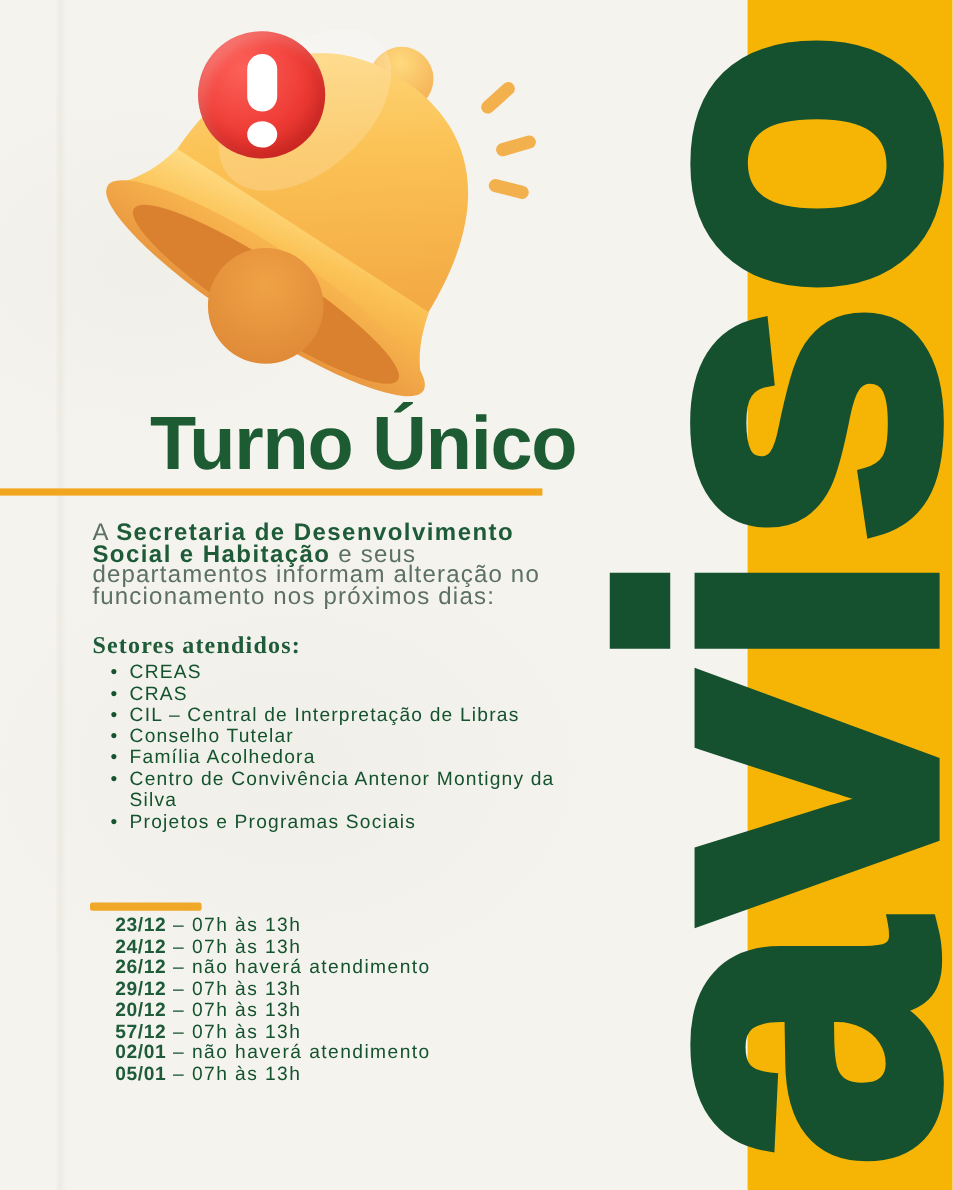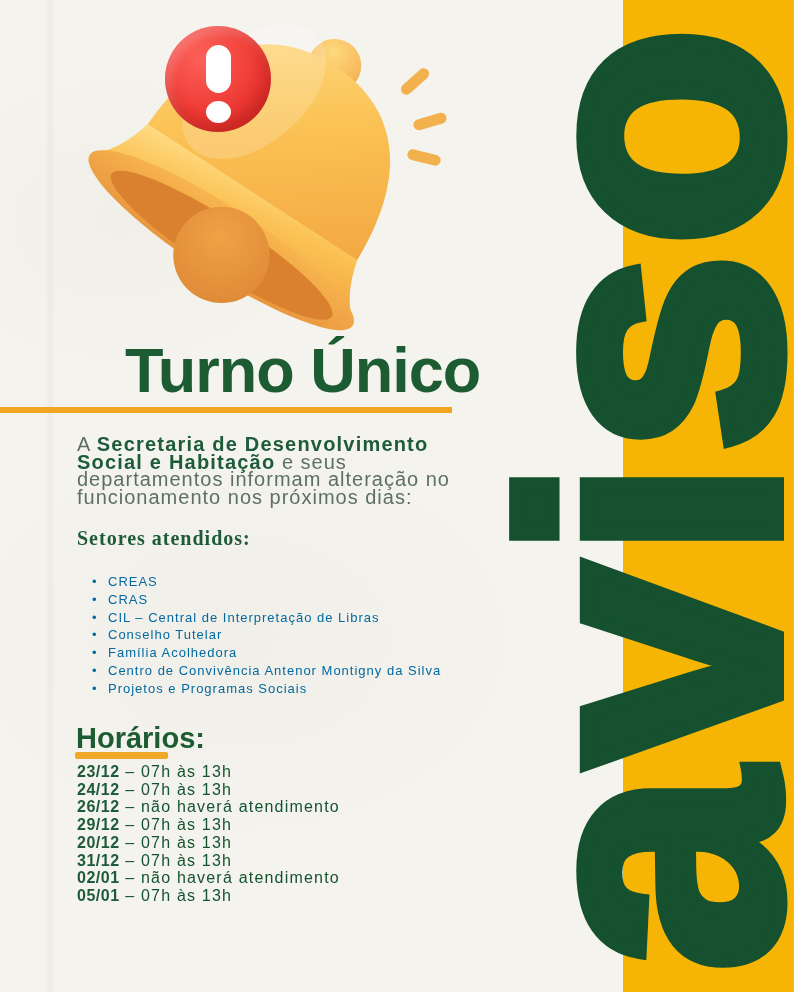--- a/index.html
+++ b/index.html
@@ -43,32 +43,32 @@
   .title { position:absolute; left:77px; top:336px; z-index:5; font-size:63px; line-height:68px;
     font-weight:bold; letter-spacing:-1px; color:#1d5c33; white-space:nowrap;margin-left:48px; }
   .divider { position:absolute; left:0; top:407px; width:452px; height:6px; background:#f2a51e; z-index:5; }
 
   .intro { position:absolute; left:77px; top:436px; width:410px; z-index:5;
     font-size:20px; line-height:17.6px; letter-spacing:1px; color:#5c7063; }
   .intro b { color:#1e5b38; letter-spacing:1.2px; }
 
   .sectors-heading { position:absolute; left:77px; top:527px; z-index:5;
     font-size:20px; font-weight:bold; letter-spacing:1px; color:#1e5b38;font-family:Liberation Serif, serif; }
-  .sectors { position:absolute; left:77px; top:573px; width:400px; z-index:5; list-style:none;
-    font-size:13px; line-height:17.8px; letter-spacing:1px; color:#0369a1; }
+  .sectors { position:absolute; left:77px; top:552px; width:400px; z-index:5; list-style:none;
+    font-size:16px; line-height:17.8px; letter-spacing:1px; color:#14532d; }
   .sectors li { position:relative; padding-left:31px; }
   .sectors li::before { content:"\2022"; position:absolute; left:15px; }
 
   .horarios-heading { position:absolute; left:76px; top:722px; z-index:5;
     font-size:29px; font-weight:bold; letter-spacing:0; color:#1d5c33; }
   .h-underline { position:absolute; left:75px; top:752px; width:93px; height:7px;
     background:#f0a828; border-radius:2px; z-index:5; }
 
   .schedule { position:absolute; left:77px; top:763px; z-index:5; font-size:16px; line-height:17.7px; }
-  .sched-date { font-weight:bold; color:#1e5b38; letter-spacing:0.5px; }
+  .sched-date { font-weight:bold; color:#1e5b38; letter-spacing:0.5px;margin-left:19px; }
   .sched-info { color:#14532d; letter-spacing:1.2px; }
 </style>
 </head>
 <body>
 
 <div class="page">
 
   <div class="stripe"></div>
   <div class="aviso-banner">aviso</div>
 
@@ -124,26 +124,25 @@
   <ul class="sectors">
       <li>CREAS</li>
       <li>CRAS</li>
       <li>CIL – Central de Interpretação de Libras</li>
       <li>Conselho Tutelar</li>
       <li>Família Acolhedora</li>
       <li>Centro de Convivência Antenor Montigny da Silva</li>
       <li>Projetos e Programas Sociais</li>
     </ul>
 
-  <div class="horarios-heading">Horários:</div>
   <div class="h-underline"></div>
   <div class="schedule">
       <div class="sched-row"><span class="sched-date">23/12</span><span class="sched-info"> – 07h às 13h</span></div>
       <div class="sched-row"><span class="sched-date">24/12</span><span class="sched-info"> – 07h às 13h</span></div>
       <div class="sched-row"><span class="sched-date">26/12</span><span class="sched-info"> – não haverá atendimento</span></div>
       <div class="sched-row"><span class="sched-date">29/12</span><span class="sched-info"> – 07h às 13h</span></div>
       <div class="sched-row"><span class="sched-date">20/12</span><span class="sched-info"> – 07h às 13h</span></div>
-      <div class="sched-row"><span class="sched-date">31/12</span><span class="sched-info"> – 07h às 13h</span></div>
+      <div class="sched-row"><span class="sched-date">57/12</span><span class="sched-info"> – 07h às 13h</span></div>
       <div class="sched-row"><span class="sched-date">02/01</span><span class="sched-info"> – não haverá atendimento</span></div>
       <div class="sched-row"><span class="sched-date">05/01</span><span class="sched-info"> – 07h às 13h</span></div>
     </div>
 
 </div>
 
 </body></html>

